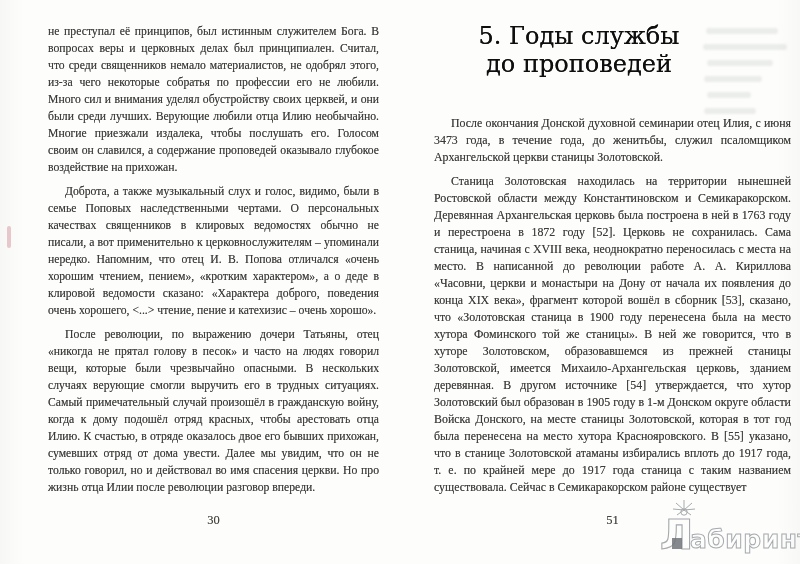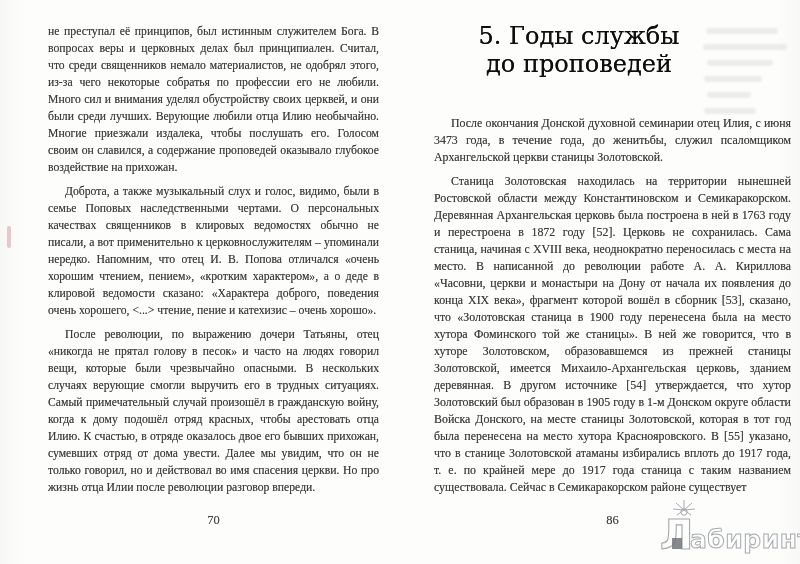--- a/index.html
+++ b/index.html
@@ -107,31 +107,31 @@
 </head>
 <body>
 
 <div class="scan">
 
   <div class="col col-left">
     <p class="no-indent">не преступал её принципов, был истинным служителем Бога. В вопросах веры и церковных делах был принципиален. Считал, что среди священников немало материалистов, не одобрял этого, из-за чего некоторые собратья по профессии его не любили. Много сил и внимания уделял обустройству своих церквей, и они были среди лучших. Верующие любили отца Илию необычайно. Многие приезжали издалека, чтобы послушать его. Голосом своим он славился, а содержание проповедей оказывало глубокое воздействие на прихожан.</p>
     <p>Доброта, а также музыкальный слух и голос, видимо, были в семье Поповых наследственными чертами. О персональных качествах священников в клировых ведомостях обычно не писали, а вот применительно к церковнослужителям – упоминали нередко. Напомним, что отец И. В. Попова отличался «очень хорошим чтением, пением», «кротким характером», а о деде в клировой ведомости сказано: «Характера доброго, поведения очень хорошего, &lt;...&gt; чтение, пение и катехизис – очень хорошо».</p>
     <p>После революции, по выражению дочери Татьяны, отец «никогда не прятал голову в песок» и часто на людях говорил вещи, которые были чрезвычайно опасными. В нескольких случаях верующие смогли выручить его в трудных ситуациях. Самый примечательный случай произошёл в гражданскую войну, когда к дому подошёл отряд красных, чтобы арестовать отца Илию. К счастью, в отряде оказалось двое его бывших прихожан, сумевших отряд от дома увести. Далее мы увидим, что он не только говорил, но и действовал во имя спасения церкви. Но про жизнь отца Илии после революции разговор впереди.</p>
   </div>
-  <div class="pagenum pagenum-left">70</div>
+  <div class="pagenum pagenum-left">30</div>
 
   <h1 class="chapter-heading">
     <span>5. Годы службы</span><br>
     <span>до проповедей</span>
   </h1>
   <div class="col col-right">
     <p>После окончания Донской духовной семинарии отец Илия, с июня 3473 года, в течение года, до женитьбы, служил псаломщиком Архангельской церкви станицы Золотовской.</p>
     <p>Станица Золотовская находилась на территории нынешней Ростовской области между Константиновском и Семикаракорском. Деревянная Архангельская церковь была построена в ней в 1763 году и перестроена в 1872 году [52]. Церковь не сохранилась. Сама станица, начиная с XVIII века, неоднократно переносилась с места на место. В написанной до революции работе А. А. Кириллова «Часовни, церкви и монастыри на Дону от начала их появления до конца XIX века», фрагмент которой вошёл в сборник [53], сказано, что «Золотовская станица в 1900 году перенесена была на место хутора Фоминского той же станицы». В ней же говорится, что в хуторе Золотовском, образовавшемся из прежней станицы Золотовской, имеется Михаило-Архангельская церковь, зданием деревянная. В другом источнике [54] утверждается, что хутор Золотовский был образован в 1905 году в 1-м Донском округе области Войска Донского, на месте станицы Золотовской, которая в тот год была перенесена на место хутора Краснояровского. В [55] указано, что в станице Золотовской атаманы избирались вплоть до 1917 года, т. е. по крайней мере до 1917 года станица с таким названием существовала. Сейчас в Семикаракорском районе существует</p>
   </div>
-  <div class="pagenum pagenum-right">86</div>
+  <div class="pagenum pagenum-right">51</div>
 
   <div class="ghost" style="left:706px; top:28px;  width:72px;"></div>
   <div class="ghost" style="left:703px; top:44px;  width:84px;"></div>
   <div class="ghost" style="left:707px; top:60px;  width:66px;"></div>
   <div class="ghost" style="left:704px; top:76px;  width:58px;"></div>
   <div class="ghost" style="left:707px; top:92px;  width:44px;"></div>
   <div class="ghost" style="left:704px; top:108px; width:52px;"></div>
 
   <div class="smudge-pink"></div>
 

